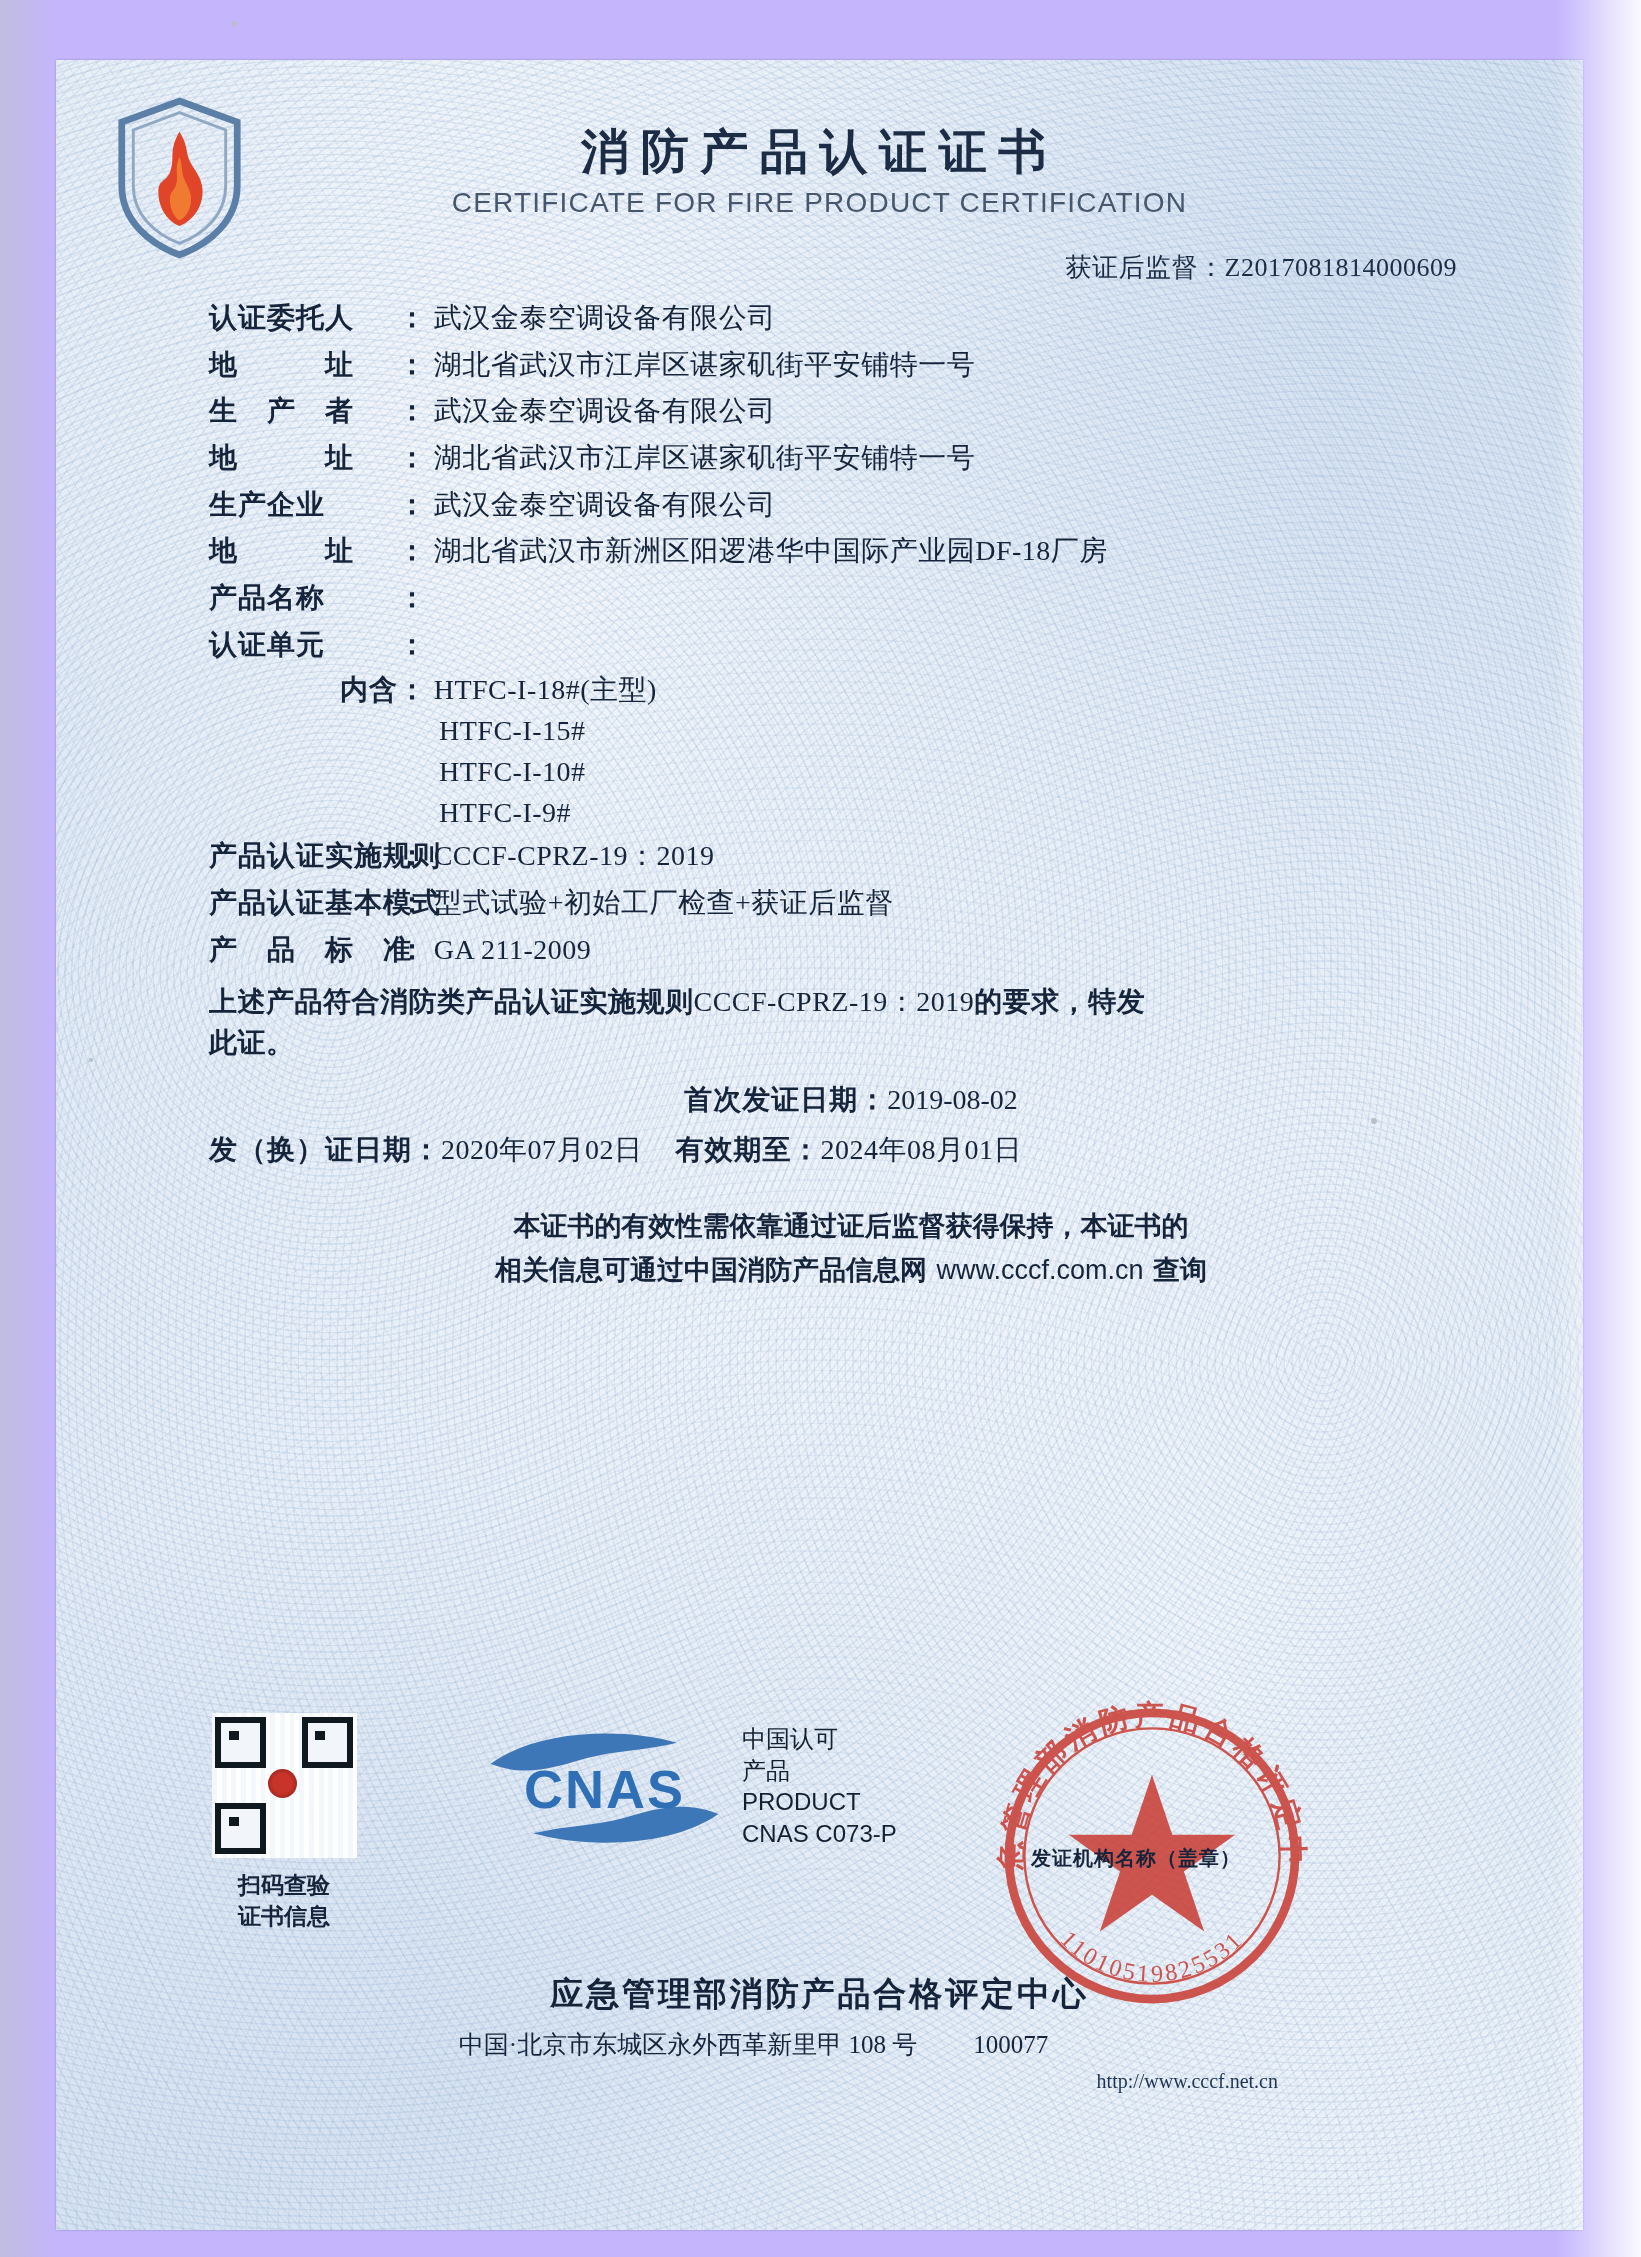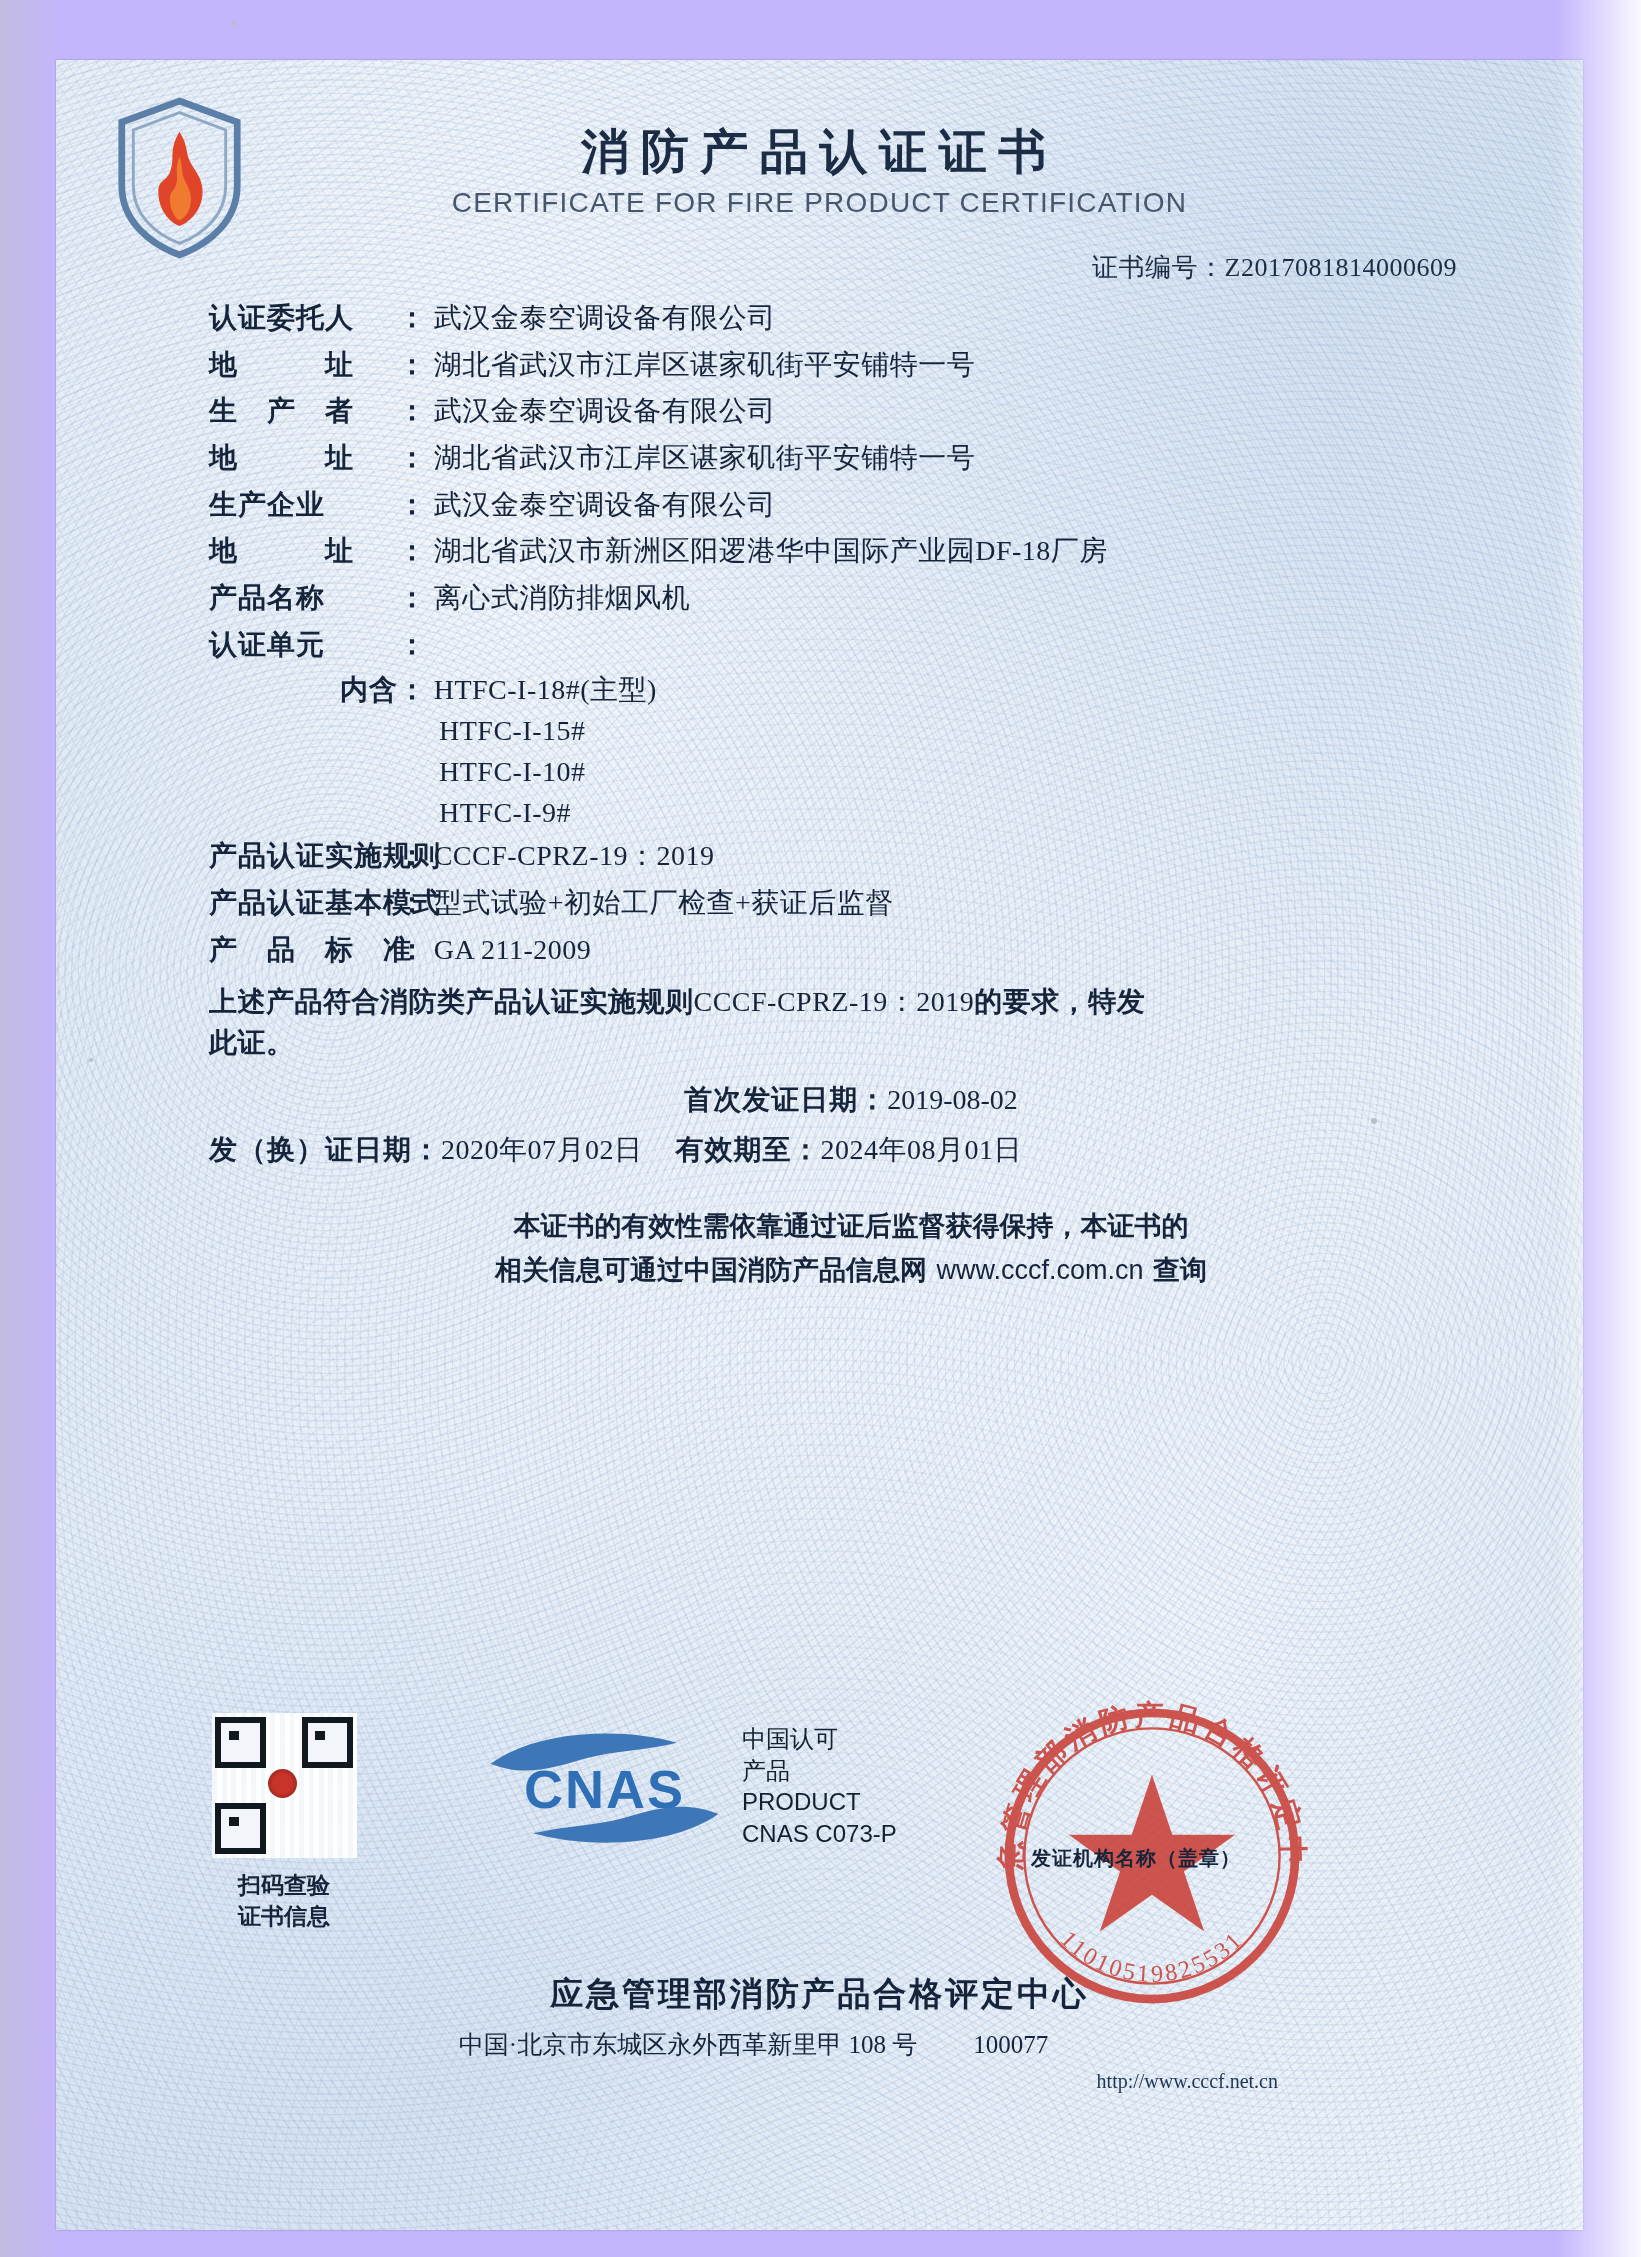--- a/index.html
+++ b/index.html
@@ -340,21 +340,21 @@
                    C76 130 90 118 90 98 C90 80 76 72 74 58 C73 50 70 42 66 36 Z" fill="#e0452a"></path>
           <path d="M66 62 C60 76 66 82 62 92 C60 98 56 98 56 106 C56 118 62 126 66 128
                    C71 126 78 118 78 106 C78 94 70 88 69 78 C68 72 68 66 66 62 Z" fill="#f07a30"></path>
         </svg>
       </div>
 
       <div class="title-zh">消防产品认证证书</div>
       <div class="title-en">CERTIFICATE FOR FIRE PRODUCT CERTIFICATION</div>
 
       <div class="cert-no">
-        <span>证书编号：</span><span class="val">Z2017081814000609</span>
+        <span>获证后监督：</span><span class="val">Z2017081814000609</span>
       </div>
 
       <div class="fields">
 
         <div class="row">
           <span class="label">认证委托人</span>
           <span class="colon">：</span>
           <span class="value">武汉金泰空调设备有限公司</span>
         </div>
 
@@ -384,21 +384,20 @@
 
         <div class="row">
           <span class="label">地　　　址</span>
           <span class="colon">：</span>
           <span class="value">湖北省武汉市新洲区阳逻港华中国际产业园DF-18厂房</span>
         </div>
 
         <div class="row">
           <span class="label">产品名称</span>
           <span class="colon">：</span>
-          <span class="value">离心式消防排烟风机</span>
         </div>
 
         <div class="row tight">
           <span class="label">认证单元</span>
           <span class="colon">：</span>
         </div>
 
         <div class="row tight sub">
           <span class="label">内含</span>
           <span class="colon">：</span>

